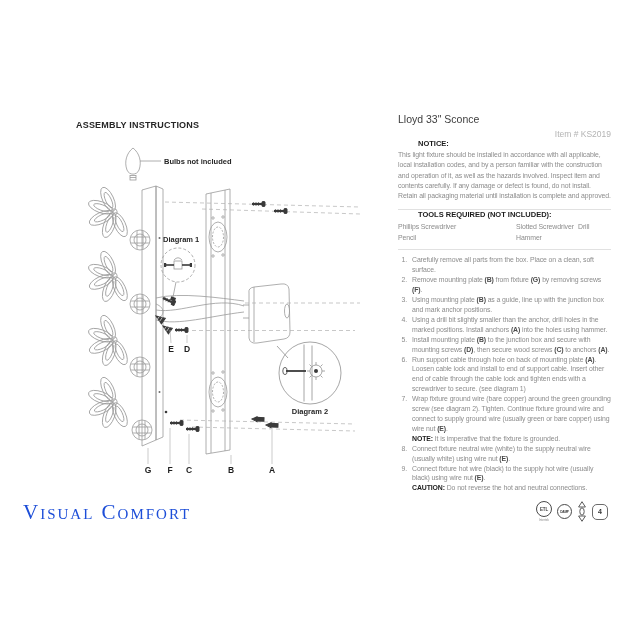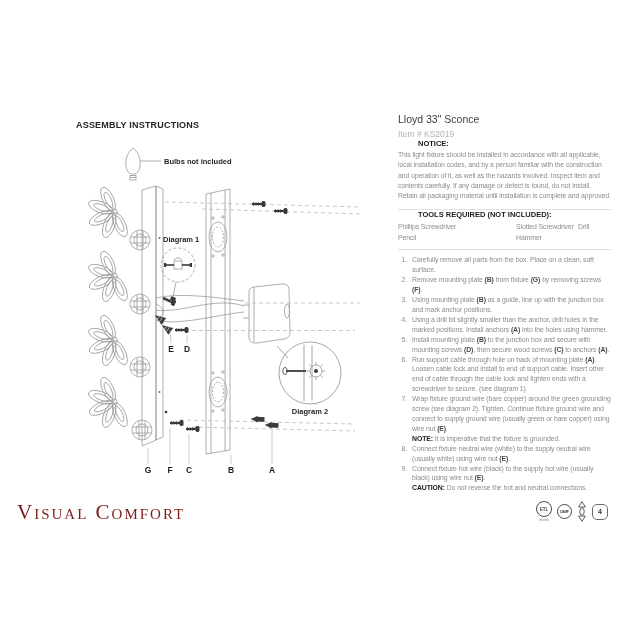--- a/index.html
+++ b/index.html
@@ -13,30 +13,30 @@
   .heading{
     position:absolute;left:28px;top:120px;
     font-size:9px;font-weight:bold;color:#262626;letter-spacing:.2px;margin-left:48px;
   }
   .diagram{position:absolute;left:30px;top:140px;}
   .diagram text{font-family:"Liberation Sans",sans-serif;}
   .dlabel{font-size:7.5px;font-weight:bold;fill:#262626;}
   .plabel{font-size:8.5px;font-weight:bold;fill:#1e1e1e;}
 
   .logo{
-    position:absolute;left:17px;top:500px;
+    position:absolute;left:23px;top:500px;
     font-family:"Liberation Serif",serif;
     font-variant-caps:small-caps;
-    font-size:21px;color:#7f1d1d;letter-spacing:2px;
+    font-size:21px;color:#1d4ed8;letter-spacing:2px;
   }
 
   
   .rightcol{position:absolute;left:398px;top:113px;width:213px;}
   .title{font-size:10.5px;color:#3d3d3d;}
-  .itemno{margin-top:4px;font-size:8.5px;color:#b3b3b3;}
+  .itemno{margin-top:4px;font-size:8.5px;color:#b3b3b3;text-align:right;}
   .sechead{font-size:7.5px;font-weight:bold;color:#1b1b1b;padding-left:20px;}
   .bodytxt{margin-top:2px;font-size:6.9px;line-height:10.3px;color:#8c8c8c;letter-spacing:-.1px;}
   .rule{border:none;border-top:1px solid #e1e1e1;margin:8px 0 0 0;}
   .tools{
     margin-top:4px;display:grid;grid-template-columns:118px 62px auto;
     row-gap:4px;font-size:6.9px;color:#8c8c8c;white-space:nowrap;letter-spacing:-.1px;
   }
   .steps{margin-top:5px;}
   .step{display:flex;font-size:6.9px;line-height:9.9px;color:#8c8c8c;letter-spacing:-.1px;}
   .step .num{width:9px;text-align:right;margin-right:5px;flex:none;}

